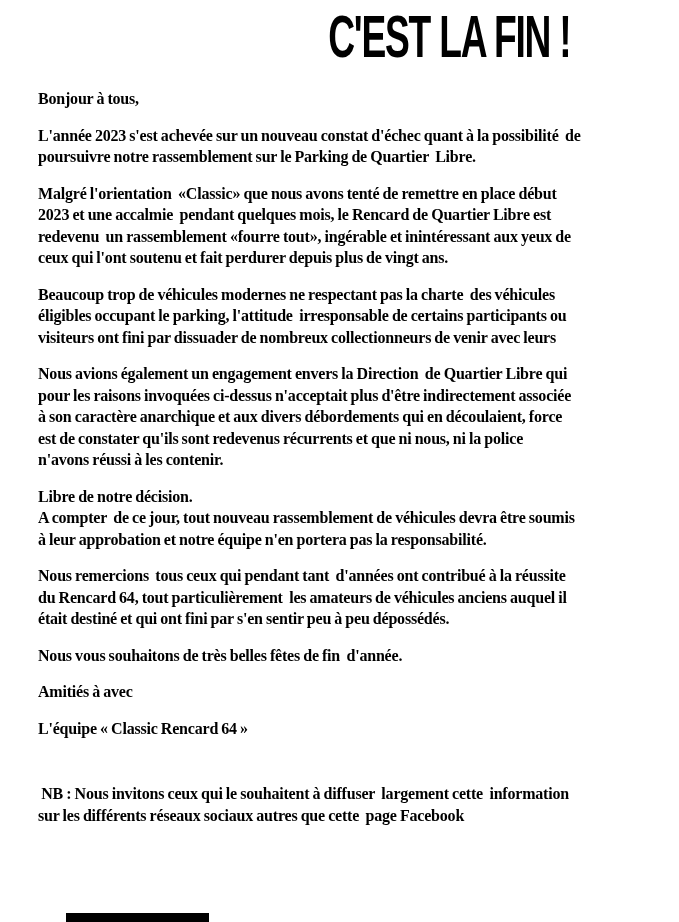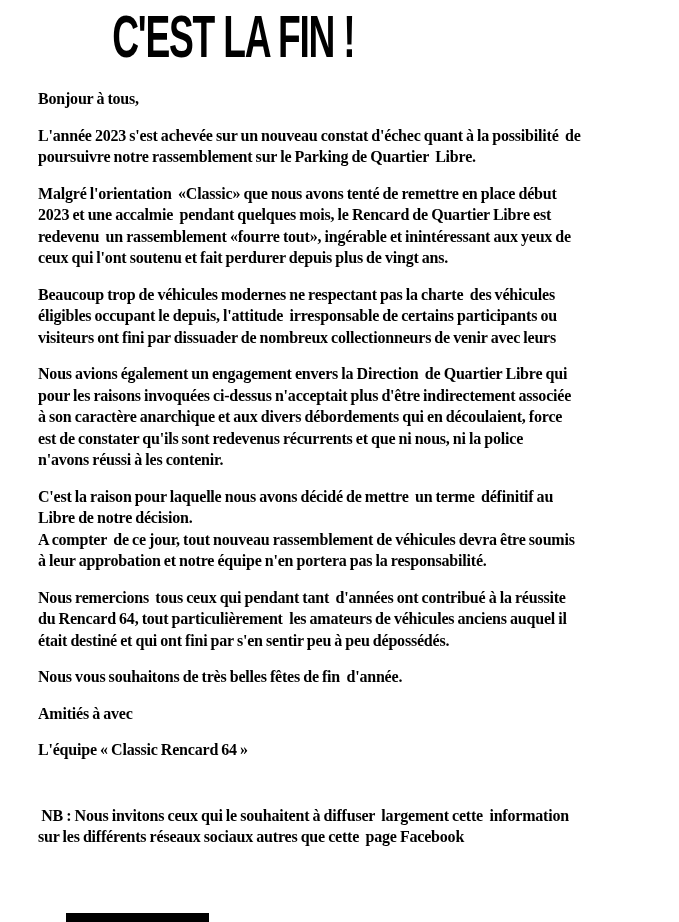--- a/index.html
+++ b/index.html
@@ -10,21 +10,21 @@
     color: #000000;
     font-family: "Liberation Serif", "DejaVu Serif", serif;
     font-weight: bold;
     overflow: hidden;
     position: relative;
   }
   .page {
     padding: 6px 34px 0 38px;
   }
   .title-wrap {
-    text-align: left;
+    text-align: right;
     height: 62px;
     line-height: 62px;
     margin-bottom: 20px;
   }
   .title-text {
     display: inline-block;
     font-family: "Liberation Sans", sans-serif;
     font-weight: bold;
     font-size: 60px;
     letter-spacing: -2px;
@@ -78,34 +78,33 @@
 
     <div class="para">
       <div class="ln">Malgré l'orientation  «Classic» que nous avons tenté de remettre en place début</div>
       <div class="ln">2023 et une accalmie  pendant quelques mois, le Rencard de Quartier Libre est</div>
       <div class="ln">redevenu  un rassemblement «fourre tout», ingérable et inintéressant aux yeux de</div>
       <div class="ln">ceux qui l'ont soutenu et fait perdurer depuis plus de vingt ans.</div>
     </div>
 
     <div class="para">
       <div class="ln">Beaucoup trop de véhicules modernes ne respectant pas la charte  des véhicules</div>
-      <div class="ln">éligibles occupant le depuis, l'attitude  irresponsable de certains participants ou</div>
+      <div class="ln">éligibles occupant le parking, l'attitude  irresponsable de certains participants ou</div>
       <div class="ln">visiteurs ont fini par dissuader de nombreux collectionneurs de venir avec leurs</div>
     </div>
 
     <div class="para">
       <div class="ln">Nous avions également un engagement envers la Direction  de Quartier Libre qui</div>
       <div class="ln">pour les raisons invoquées ci-dessus n'acceptait plus d'être indirectement associée</div>
       <div class="ln">à son caractère anarchique et aux divers débordements qui en découlaient, force</div>
       <div class="ln">est de constater qu'ils sont redevenus récurrents et que ni nous, ni la police</div>
       <div class="ln">n'avons réussi à les contenir.</div>
     </div>
 
     <div class="para">
-      <div class="ln">C'est la raison pour laquelle nous avons décidé de mettre  un terme  définitif au</div>
       <div class="ln">Libre de notre décision.</div>
       <div class="ln">A compter  de ce jour, tout nouveau rassemblement de véhicules devra être soumis</div>
       <div class="ln">à leur approbation et notre équipe n'en portera pas la responsabilité.</div>
     </div>
 
     <div class="para">
       <div class="ln">Nous remercions  tous ceux qui pendant tant  d'années ont contribué à la réussite</div>
       <div class="ln">du Rencard 64, tout particulièrement  les amateurs de véhicules anciens auquel il</div>
       <div class="ln">était destiné et qui ont fini par s'en sentir peu à peu dépossédés.</div>
     </div>

